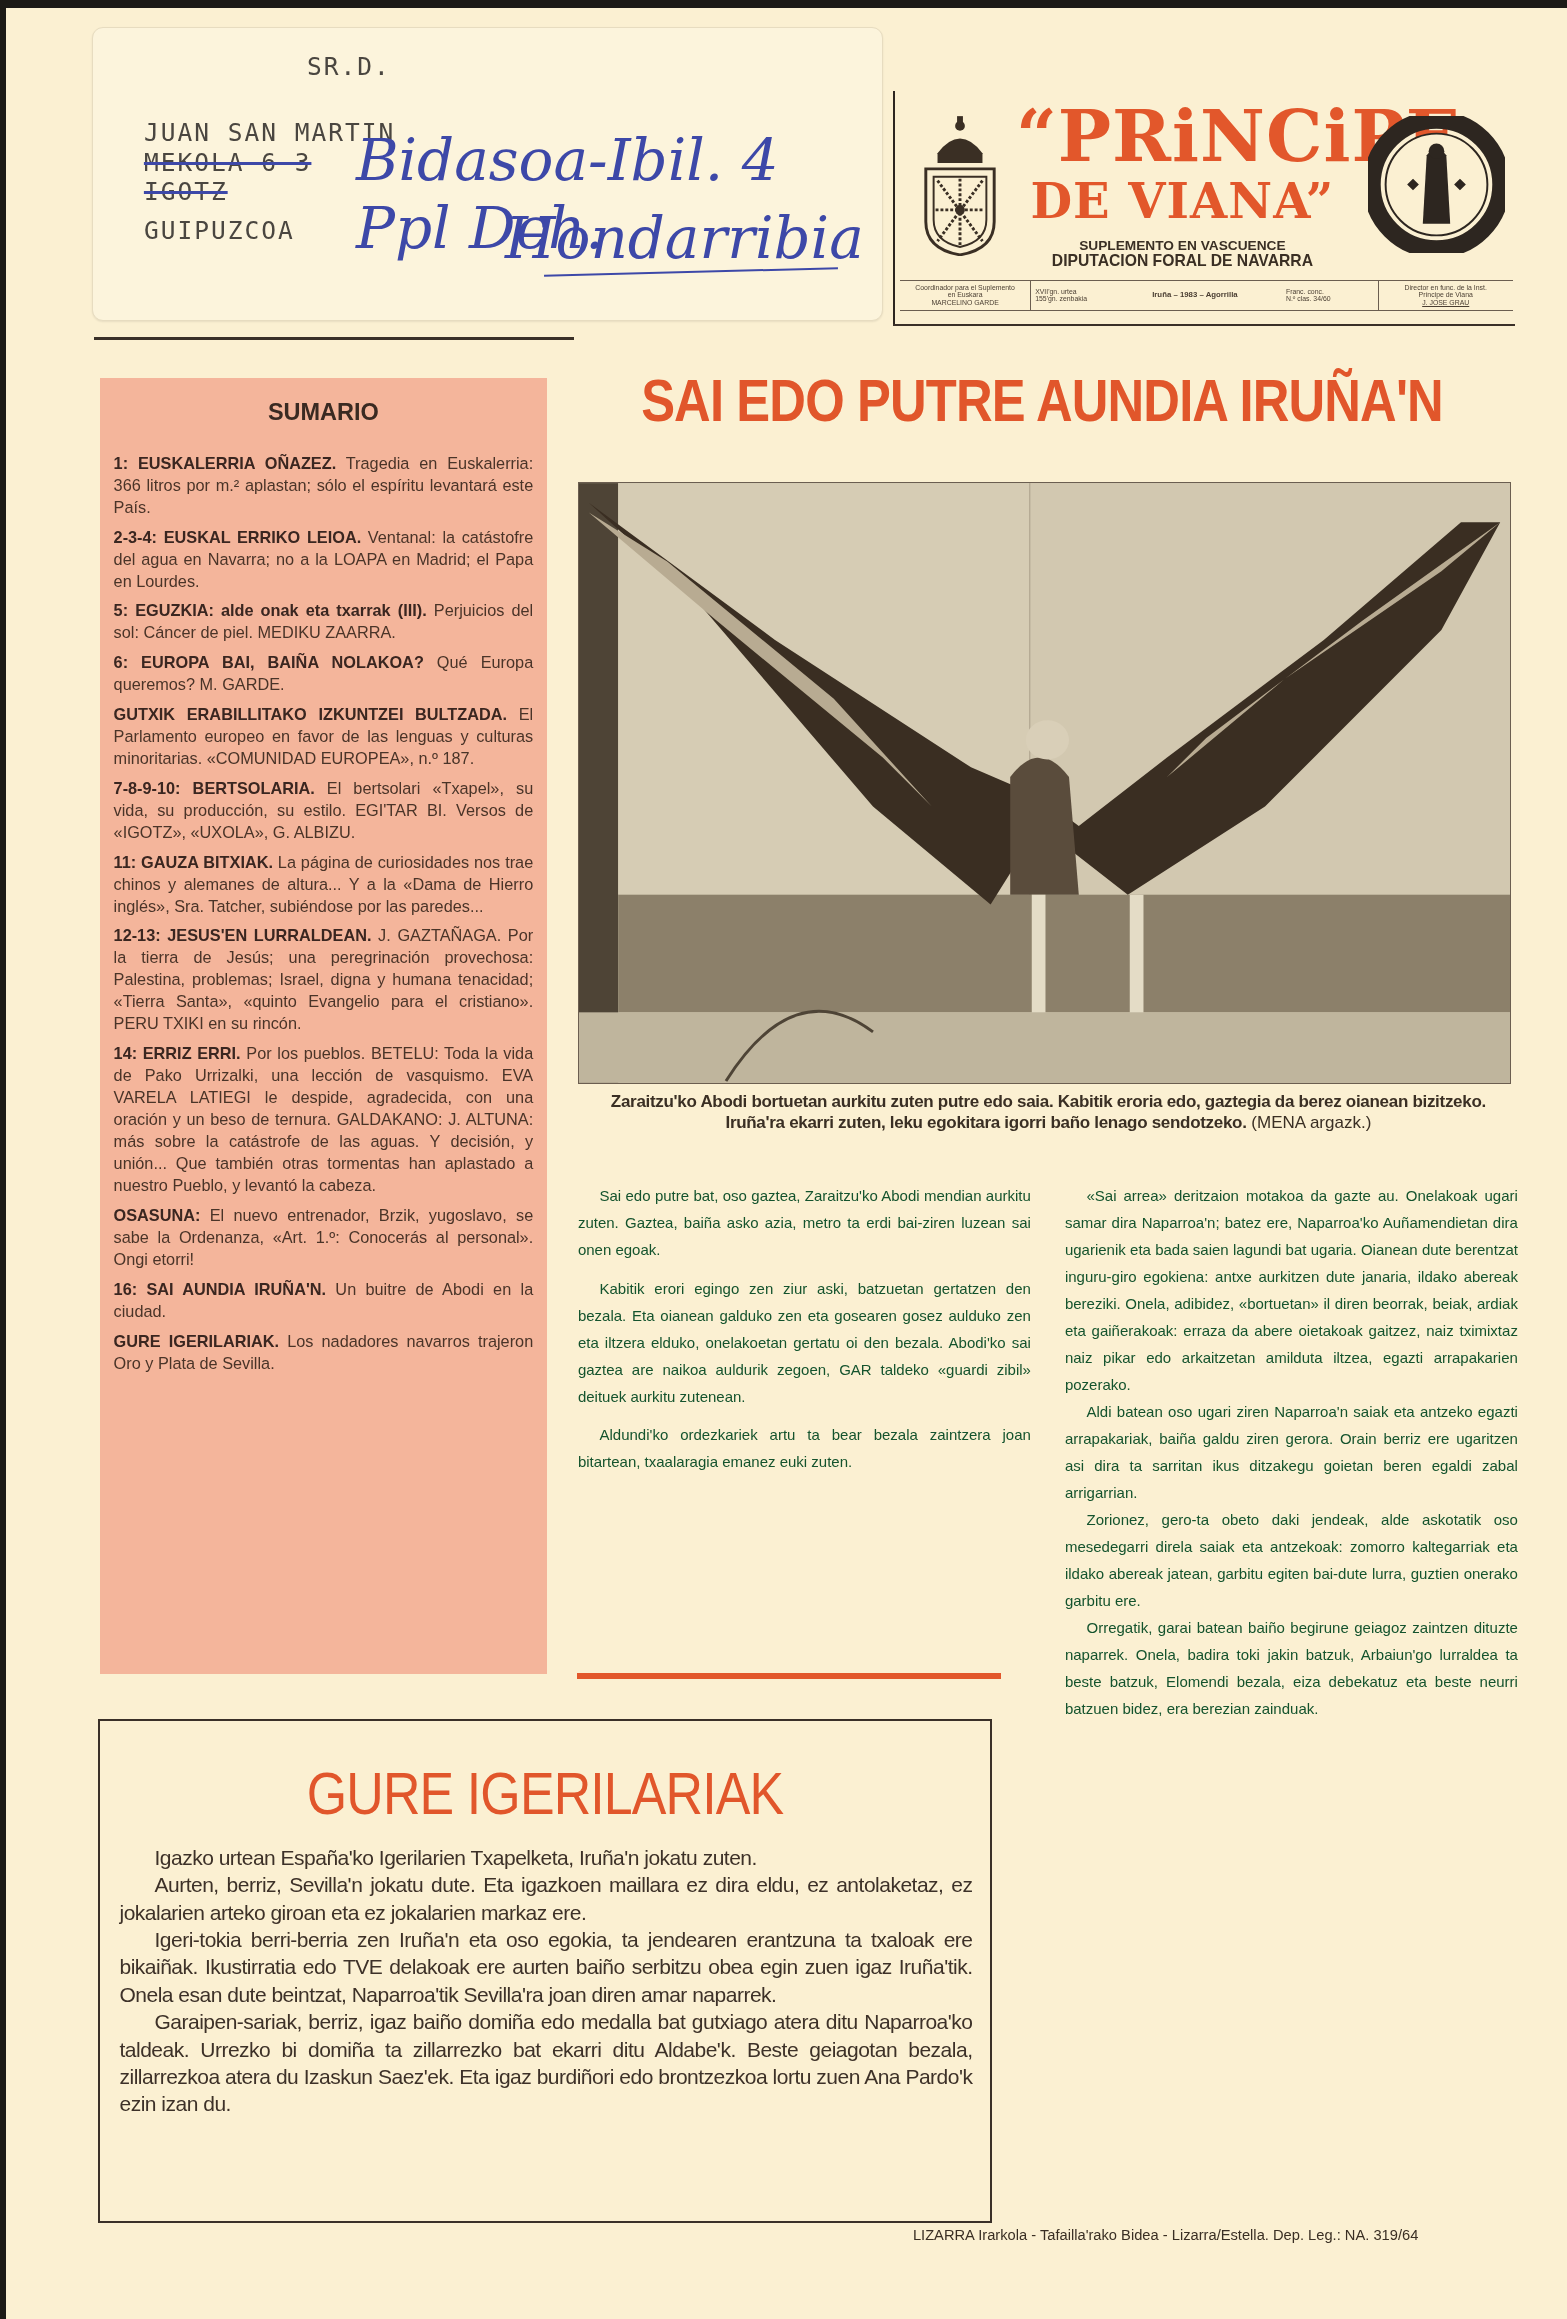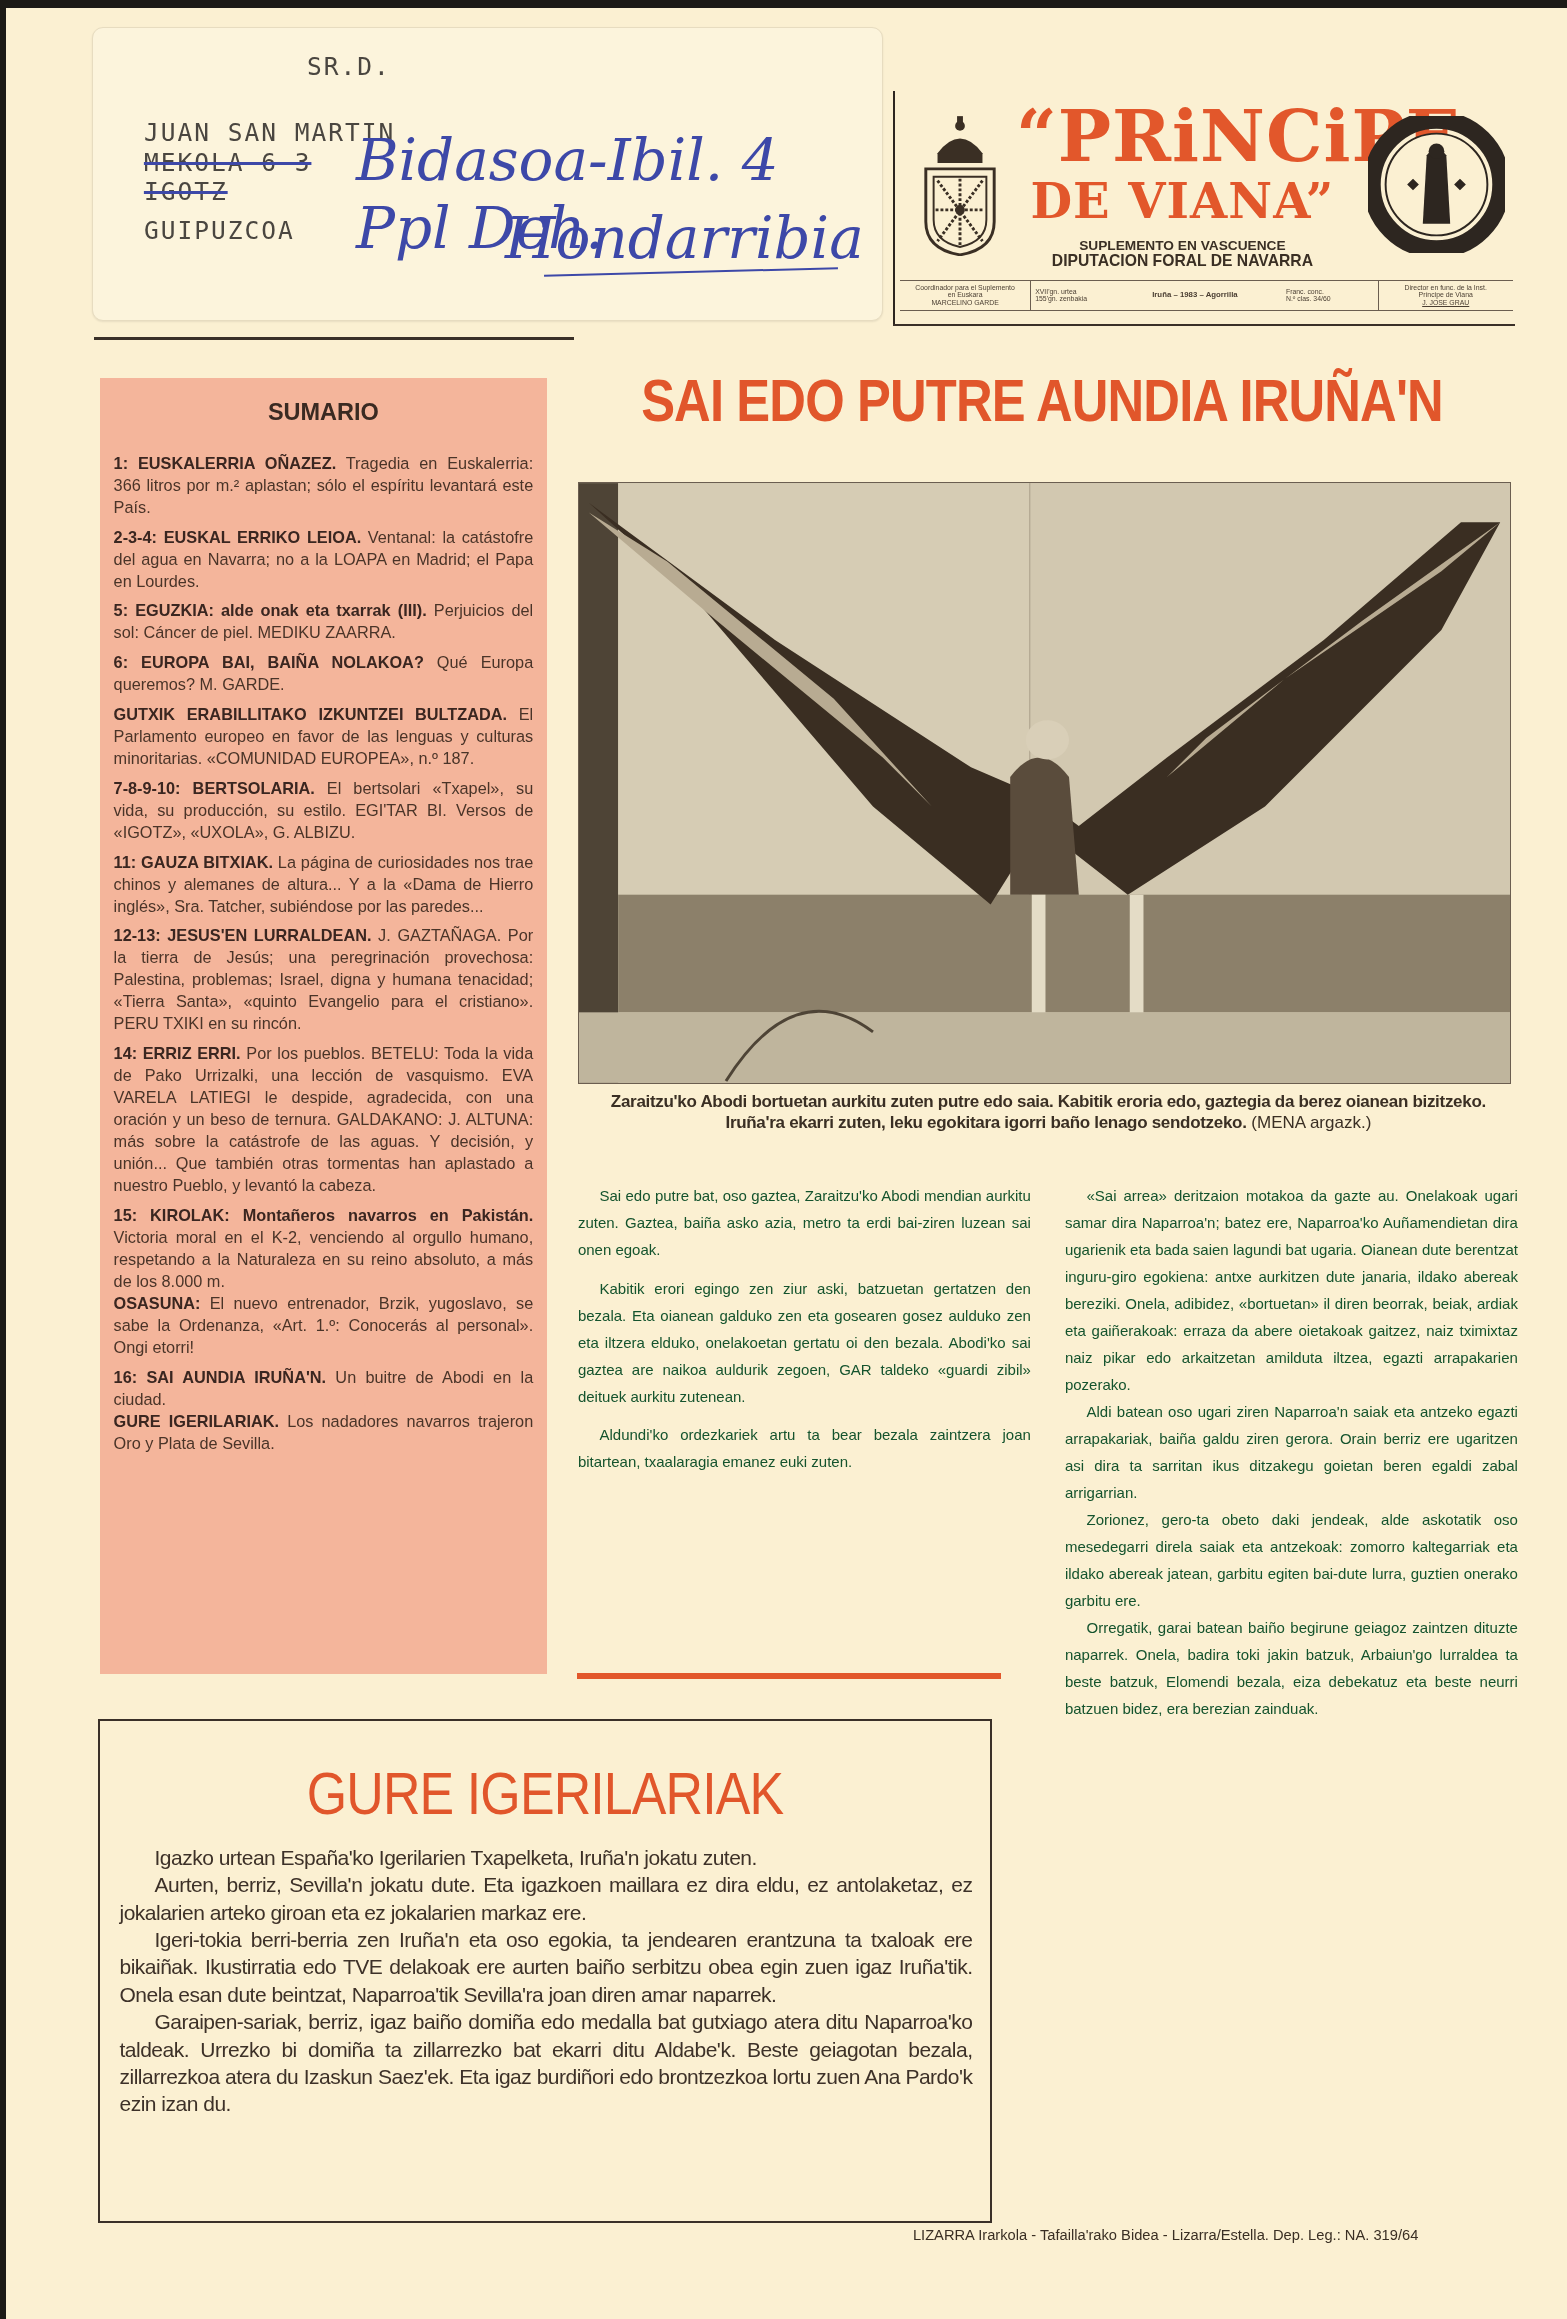--- a/index.html
+++ b/index.html
@@ -178,23 +178,22 @@
     <h2>SUMARIO</h2>
     <p><b>1: EUSKALERRIA OÑAZEZ.</b><span> Tragedia en Euskalerria: 366 litros por m.² aplastan; sólo el espíritu levantará este País.</span></p>
     <p><b>2-3-4: EUSKAL ERRIKO LEIOA.</b><span> Ventanal: la catástofre del agua en Navarra; no a la LOAPA en Madrid; el Papa en Lourdes.</span></p>
     <p><b>5: EGUZKIA: alde onak eta txarrak (III).</b><span> Perjuicios del sol: Cáncer de piel. MEDIKU ZAARRA.</span></p>
     <p><b>6: EUROPA BAI, BAIÑA NOLAKOA?</b><span> Qué Europa queremos? M. GARDE.</span></p>
     <p><b>GUTXIK ERABILLITAKO IZKUNTZEI BULTZADA.</b><span> El Parlamento europeo en favor de las lenguas y culturas minoritarias. «COMUNIDAD EUROPEA», n.º 187.</span></p>
     <p><b>7-8-9-10: BERTSOLARIA.</b><span> El bertsolari «Txapel», su vida, su producción, su estilo. EGI'TAR BI. Versos de «IGOTZ», «UXOLA», G. ALBIZU.</span></p>
     <p><b>11: GAUZA BITXIAK.</b><span> La página de curiosidades nos trae chinos y alemanes de altura... Y a la «Dama de Hierro inglés», Sra. Tatcher, subiéndose por las paredes...</span></p>
     <p><b>12-13: JESUS'EN LURRALDEAN.</b><span> J. GAZTAÑAGA. Por la tierra de Jesús; una peregrinación provechosa: Palestina, problemas; Israel, digna y humana tenacidad; «Tierra Santa», «quinto Evangelio para el cristiano». PERU TXIKI en su rincón.</span></p>
     <p><b>14: ERRIZ ERRI.</b><span> Por los pueblos. BETELU: Toda la vida de Pako Urrizalki, una lección de vasquismo. EVA VARELA LATIEGI le despide, agradecida, con una oración y un beso de ternura. GALDAKANO: J. ALTUNA: más sobre la catástrofe de las aguas. Y decisión, y unión... Que también otras tormentas han aplastado a nuestro Pueblo, y levantó la cabeza.</span></p>
-    <p style="margin-bottom:0"><b>15: KIROLAK: Montañeros navarros en Pakistán.</b><span> Victoria moral en el K-2, venciendo al orgullo humano, respetando a la Naturaleza en su reino absoluto, a más de los 8.000 m.</span></p>
     <p><b>OSASUNA:</b><span> El nuevo entrenador, Brzik, yugoslavo, se sabe la Ordenanza, «Art. 1.º: Conocerás al personal». Ongi etorri!</span></p>
-    <p style="margin-bottom:0"><b>16: SAI AUNDIA IRUÑA'N.</b><span> Un buitre de Abodi en la ciudad.</span></p>
+    <p style="margin-bottom:8px"><b>16: SAI AUNDIA IRUÑA'N.</b><span> Un buitre de Abodi en la ciudad.</span></p>
     <p><b>GURE IGERILARIAK.</b><span> Los nadadores navarros trajeron Oro y Plata de Sevilla.</span></p>
   </div>
 
   <div class="headline">SAI EDO PUTRE AUNDIA IRUÑA'N</div>
 
   <div class="photo">
     <svg width="931" height="600" viewBox="0 0 950 612">
       <rect width="950" height="612" fill="#cfc6ae"></rect>
       <rect x="0" y="0" width="40" height="612" fill="#4e4436"></rect>
       <rect x="40" y="0" width="420" height="420" fill="#d6ccb4"></rect>

